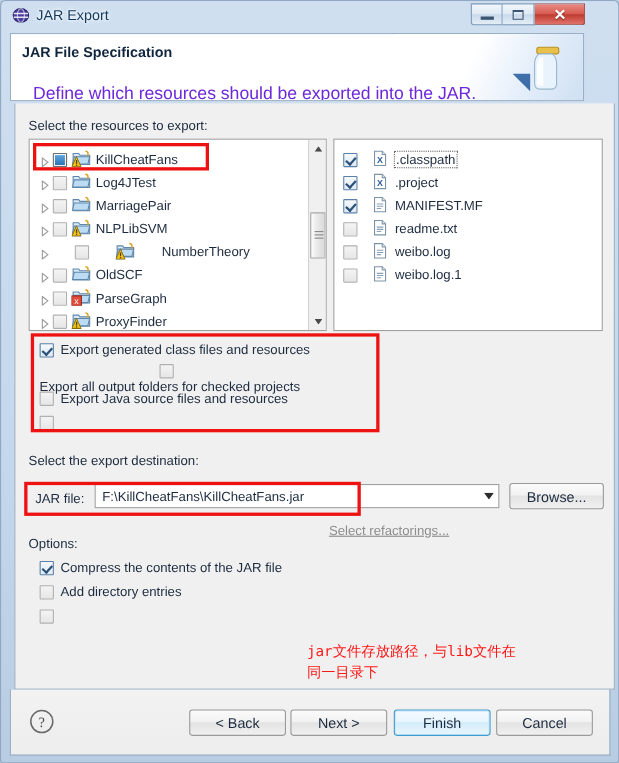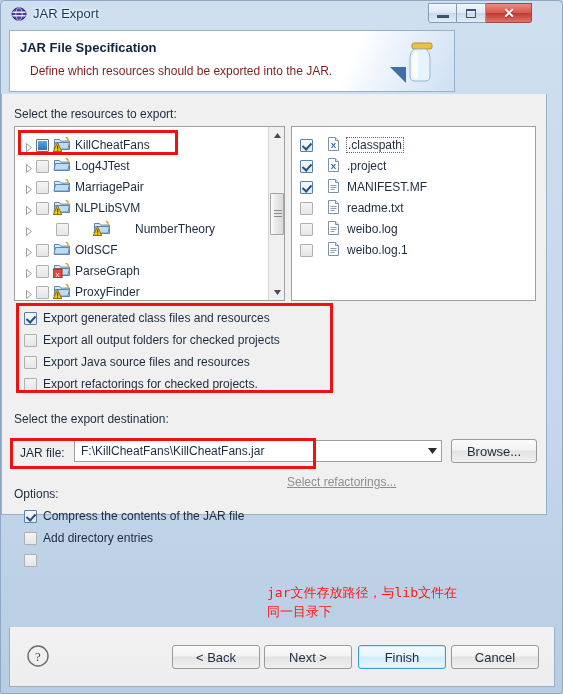--- a/index.html
+++ b/index.html
@@ -41,36 +41,36 @@
     width:46px;
     border-radius:0 0 3px 0;
     border-color:#9c4a46;
     background:linear-gradient(to bottom,#e98a82 0%,#d65a50 48%,#bf3b31 52%,#e0736a 100%);
   }
   .gl-min{position:absolute;left:8px;top:11px;width:12px;height:3px;background:#3a5572;border:none;}
   .gl-max{position:absolute;left:9px;top:5px;width:10px;height:9px;border:1px solid #3a5572;border-top-width:2px;box-sizing:border-box;}
   .gl-x{position:absolute;left:0;top:0;width:46px;height:20px;line-height:19px;text-align:center;color:#fff;font-size:14px;font-weight:bold;text-shadow:0 1px 1px #7a2018;font-family:"Liberation Sans",sans-serif;}
   
   .banner{
-    position:absolute;left:8px;top:29px;width:446px;height:62px;
+    position:absolute;left:8px;top:29px;width:522px;height:62px;
     box-sizing:border-box;
     background:#ffffff;
     border:1px solid #9ab0c6;
     overflow:hidden;
   }
   .banner-wash{
     position:absolute;right:0;top:0;width:170px;height:60px;
     background:linear-gradient(115deg,#ffffff 0%,#ffffff 40%,#e4eefa 70%,#cfe0f2 100%);
   }
   .banner-title{position:absolute;left:10px;top:9px;font-size:13px;font-weight:bold;color:#10253d;}
-  .banner-sub{position:absolute;left:20px;top:33px;font-size:12px;color:#7f1d1d;}
+  .banner-sub{position:absolute;left:20px;top:46px;font-size:16px;color:#6d28d9;}
   .jar-icon{position:absolute;right:14px;top:6px;width:52px;height:50px;}
   
   .content{
-    position:absolute;left:0;top:93px;width:546px;height:421px;
+    position:absolute;left:12px;top:93px;width:546px;height:533px;
     box-sizing:border-box;
     background:#f0f0f0;
     border:1px solid #9ab0c6;border-top:none;padding-left:17px;
   }
   .lbl{position:absolute;font-size:12px;color:#1d2b3f;white-space:nowrap;}
   
   .listbox{
     position:absolute;box-sizing:border-box;
     background:#ffffff;border:1px solid #a0a0a0;
     overflow:hidden;
@@ -428,31 +428,30 @@
             <span class="rowtext">weibo.log.1</span>
           </div>
         </div>
     </div>
 
     <div id="export-options">
         <div class="optrow" style="left: 22px; top: 215px;">
           <span class="cb checked"></span>
           <span class="optlabel">Export generated class files and resources</span>
         </div>
-        <div class="optrow" style="left: 22px; top: 237px;">
+        <div class="optrow" style="left: 22px; top: 237px; flex-direction: column;">
           <span class="cb gray"></span>
           <span class="optlabel">Export all output folders for checked projects</span>
         </div>
         <div class="optrow" style="left: 22px; top: 259px;">
           <span class="cb gray"></span>
           <span class="optlabel">Export Java source files and resources</span>
         </div>
         <div class="optrow" style="left: 22px; top: 281px;">
           <span class="cb gray"></span>
-          <span class="optlabel">Export refactorings for checked projects.</span>
         </div>
       </div>
     <span class="link" style="position:absolute;left:285px;top:381px;">Select refactorings...</span>
 
     <div class="lbl" style="left:12px;top:318px;">Select the export destination:</div>
     <div class="lbl" style="left:18px;top:352px;">JAR file:</div>
     <div class="combo" style="left:72px;top:346px;width:368px;">
       <span class="combo-val">F:\KillCheatFans\KillCheatFans.jar</span>
       <span class="combo-arrow">
         <svg width="9" height="6" viewBox="0 0 9 6">

